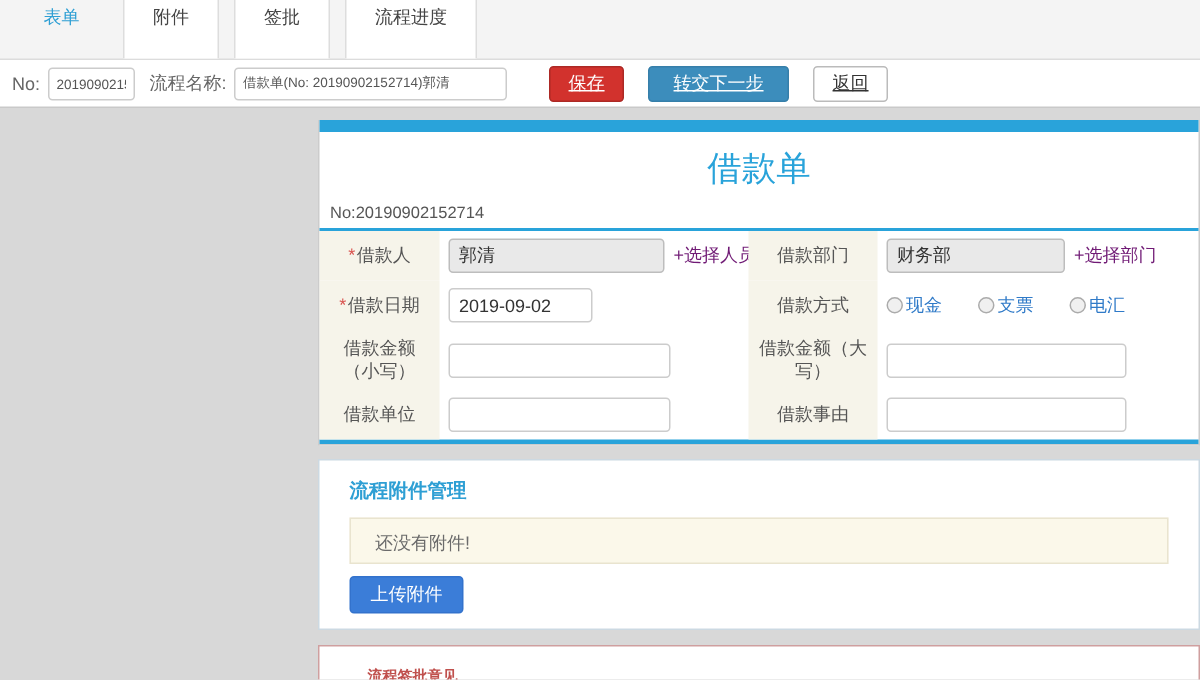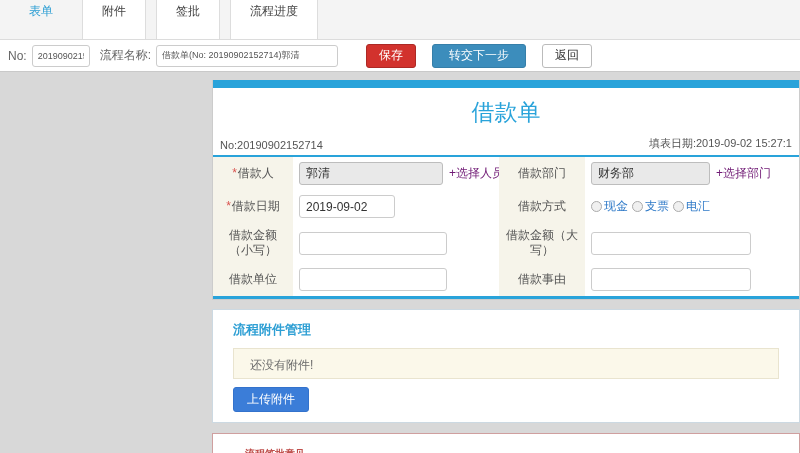--- a/index.html
+++ b/index.html
@@ -31,21 +31,21 @@
   .toolbar label { color: #666; font-size: 12px; margin-right: 5px; }
   .tb-input {
     border: 1px solid #ccc; border-radius: 3px; height: 22px;
     font-size: 9px; color: #555; padding: 0 5px;
     font-family: "Liberation Sans", sans-serif;
   }
   #no-input { width: 58px; margin-right: 10px; }
   #pname-input { width: 182px; }
   .btn { border-radius: 3px; font-size: 12px; height: 24px; padding: 0 12px;
          cursor: pointer; border: 1px solid transparent;
-         font-family: "Liberation Sans", sans-serif; }
+         font-family: "Liberation Sans", sans-serif; text-decoration: underline; }
   .btn-save { background: #d2322d; border-color: #ac2925; color: #fff; margin-left: 28px; }
   .btn-forward { background: #3c8dbc; border-color: #367fa9; color: #fff; margin-left: 16px; padding: 0 16px; }
   .btn-back { background: #fff; border-color: #bbb; color: #333; margin-left: 16px; }
   
   .main { margin-left: 212px; padding-top: 8px; width: 588px; }
   .panel-form { background: #fff; border: 1px solid #ccc; border-top: none; }
   .blue-bar { height: 8px; background: #29a3da; }
   .form-title { text-align: center; color: #29a3da; font-size: 23px; padding: 9px 0 6px 0; }
   .form-meta {
     display: flex; justify-content: space-between; align-items: flex-end;
@@ -59,21 +59,21 @@
     justify-content: center; text-align: center; line-height: 15px;
   }
   .req { color: #d9534f; margin-right: 1px; }
   .f-input {
     border: 1px solid #ccc; border-radius: 3px; height: 23px;
     padding: 0 6px; font-size: 12px; color: #333;
     font-family: "Liberation Sans", sans-serif;
   }
   .f-input.readonly { background: #e9e9e9; border-color: #bdbdbd; }
   .pick-link { color: #701a75; margin-left: 6px; font-size: 12px; text-decoration: none; cursor: pointer; white-space: nowrap; }
-  .radio-group { display: flex; align-items: flex-start; gap: 4px; }
+  .radio-group { display: flex; align-items: flex-start; gap: 24px; }
   .radio-item { display: flex; align-items: center; color: #2f7ac8; font-size: 12px; cursor: pointer; }
   .radio-circle {
     width: 11px; height: 11px; border-radius: 50%; background: #f0f0f0;
     border: 1px solid #ababab; display: inline-block; margin-right: 2px;
   }
   .form-bottom { height: 3px; background: #29a3da; }
   
   .panel-attach {
     background: #fff; border: 1px solid #ccd9e2; margin-top: 9px;
     padding: 11px 20px 10px 20px;
@@ -115,21 +115,20 @@
   <button class="btn btn-back">返回</button>
 </div>
 
 <div class="main">
 
   <div class="panel-form">
     <div class="blue-bar"></div>
     <div class="form-title">借款单</div>
     <div class="form-meta">
       <span>No:20190902152714</span>
-      <span>填表日期:2019-09-02 15:27:1</span>
     </div>
 
     <div class="form-grid">
 
       <div class="fcell flabel">
         <span><span class="req">*</span><span>借款人</span></span>
       </div>
       <div class="fcell">
         <input class="f-input readonly" style="width: 144px;" value="郭清">
         <a class="pick-link">+选择人员</a>

